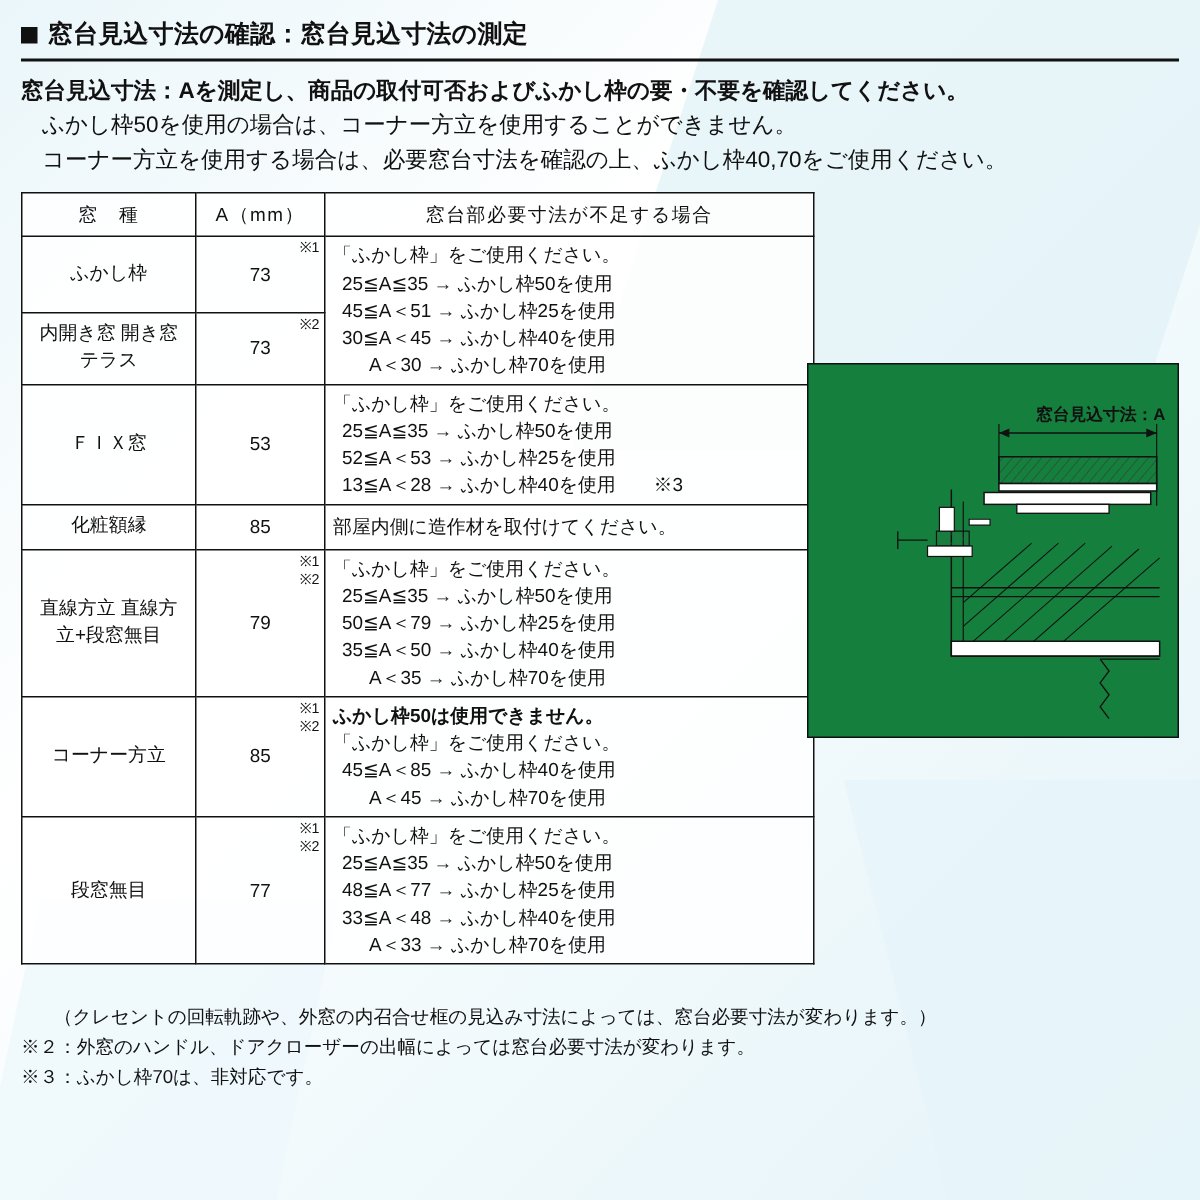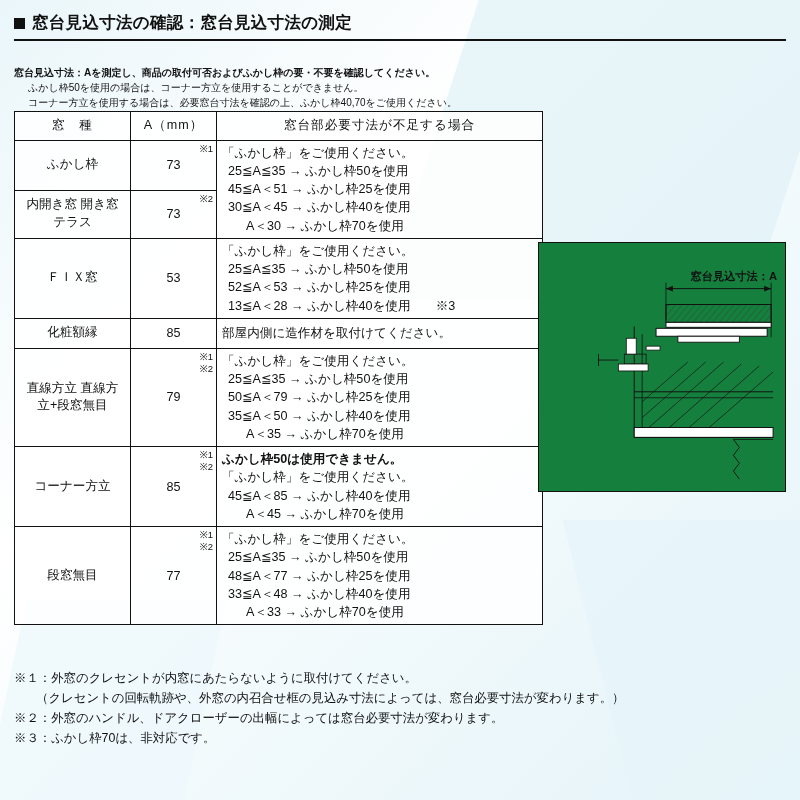--- a/index.html
+++ b/index.html
@@ -50,30 +50,31 @@
   }
   .title-text {
     font-size: 16.5px;
     font-weight: bold;
     color: #111;
     letter-spacing: .3px;
   }
 
   
   .lead {
-    margin-top: 24px;
-    font-size: 10px;
+    margin-top: 9px;
+    font-size: 15px;
     color: #111;
     line-height: 1.52;
   }
   .lead .l1 { font-weight: bold; }
   .lead .indent { padding-left: 14px; }
 
   
   table.spec {
+    margin-top: 10px;
     border-collapse: collapse;
     table-layout: fixed;
     width: 528px;
     background: rgba(255,255,255,.85);
   }
   table.spec th, table.spec td {
     border: 1.4px solid #111;
     font-size: 12.6px;
     color: #111;
     padding: 3px 5px;
@@ -334,19 +335,18 @@
 
       <rect x="96" y="186" width="140" height="10" fill="#fff" stroke="#111" stroke-width="1"></rect>
       <line x1="96" y1="196" x2="236" y2="196" stroke="#111" stroke-width="1"></line>
 
       <polyline points="196,198 202,206 196,214 202,222 196,230 202,238" fill="none" stroke="#111" stroke-width="0.9"></polyline>
       <line x1="196" y1="198" x2="236" y2="198" stroke="#111" stroke-width="0.8"></line>
     </svg>
   </div>
 
   <div class="notes">
-    <div class="row">※１：外窓のクレセントが内窓にあたらないように取付けてください。</div>
     <div class="row sub">（クレセントの回転軌跡や、外窓の内召合せ框の見込み寸法によっては、窓台必要寸法が変わります。）</div>
     <div class="row">※２：外窓のハンドル、ドアクローザーの出幅によっては窓台必要寸法が変わります。</div>
     <div class="row">※３：ふかし枠70は、非対応です。</div>
   </div>
 
 </div>
 
 </body></html>

